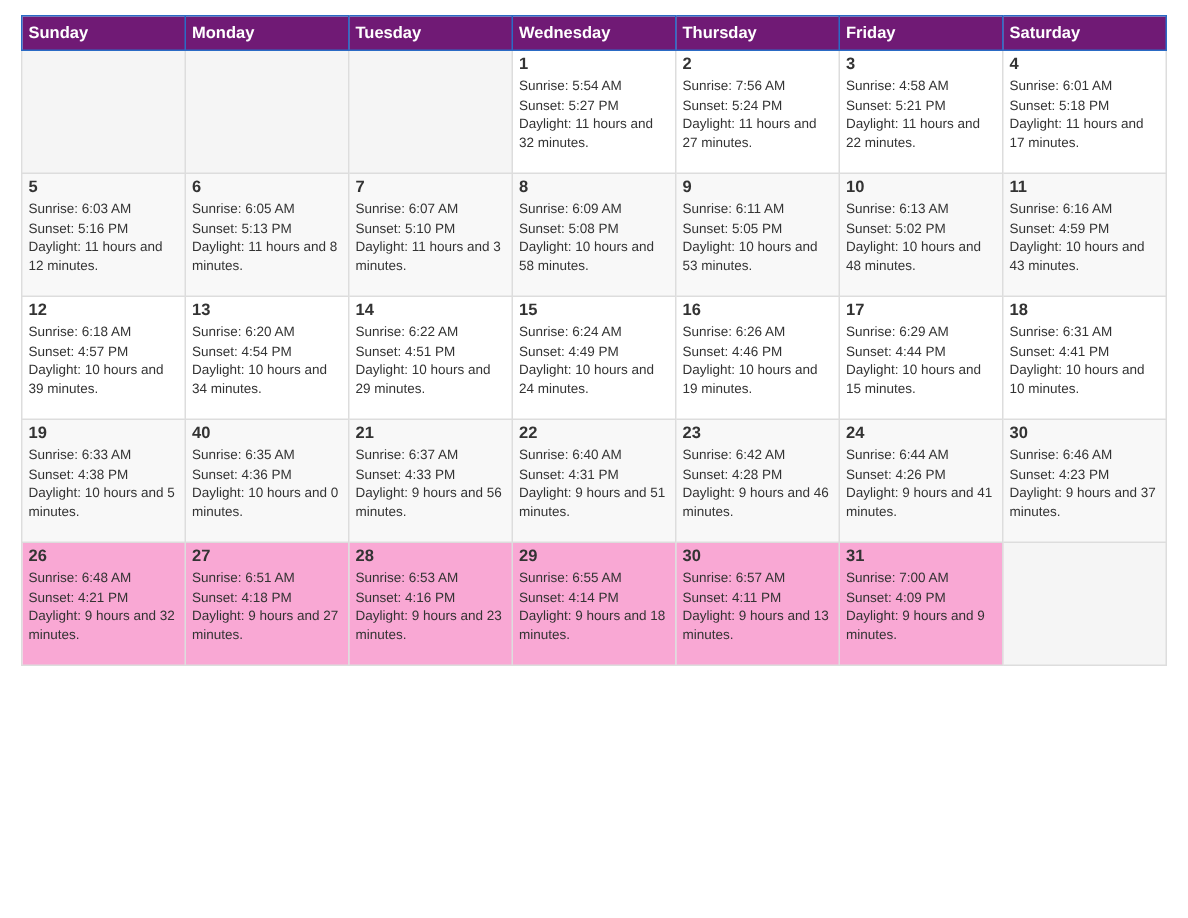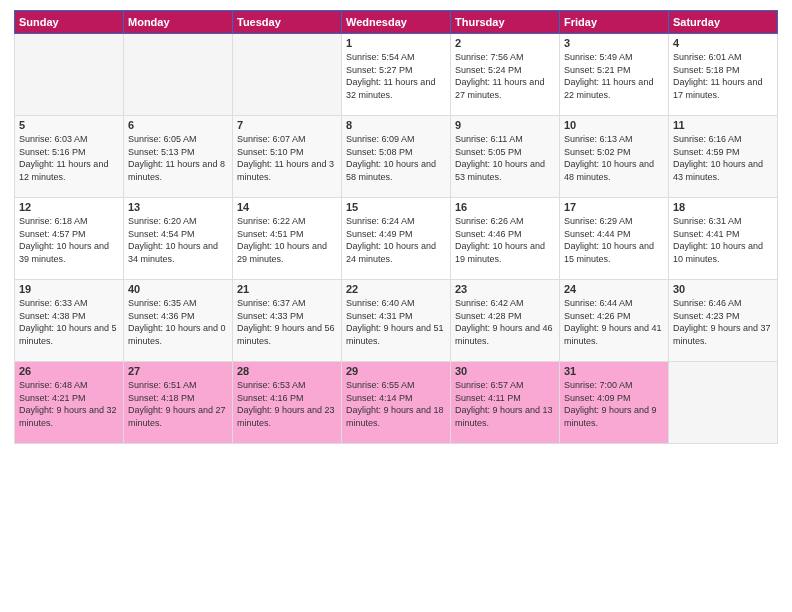--- a/index.html
+++ b/index.html
@@ -48,21 +48,21 @@
     .location {
       font-size: 14px;
       color: #555;
     }
     .calendar {
       width: 100%;
       border-collapse: collapse;
       border: 1px solid #ccc;
     }
     .calendar th {
-      background-color: #be185d;
+      background-color: #701a75;
       color: #fff;
       font-size: 11px;
       font-weight: bold;
       padding: 5px 4px;
       text-align: left;
       border: 1px solid #2a6bc5;
     }
     .calendar td {
       width: calc(100% / 7);
       vertical-align: top;
@@ -124,21 +124,21 @@
           </td>
           <td>
             <span class="day-number">2</span>
             <div class="day-info">Sunrise: 7:56 AM
 Sunset: 5:24 PM
 Daylight: 11 hours
 and 27 minutes.</div>
           </td>
           <td>
             <span class="day-number">3</span>
-            <div class="day-info">Sunrise: 5:49 AM
+            <div class="day-info">Sunrise: 4:58 AM
 Sunset: 5:21 PM
 Daylight: 11 hours
 and 22 minutes.</div>
           </td>
           <td>
             <span class="day-number">4</span>
             <div class="day-info">Sunrise: 6:01 AM
 Sunset: 5:18 PM
 Daylight: 11 hours
 and 17 minutes.</div>

